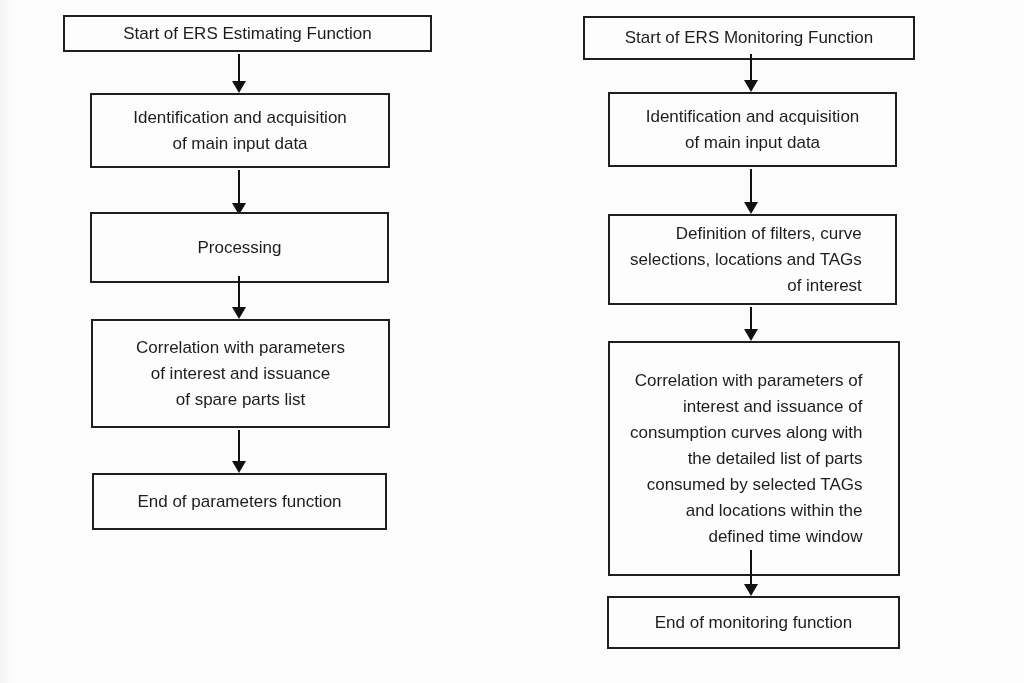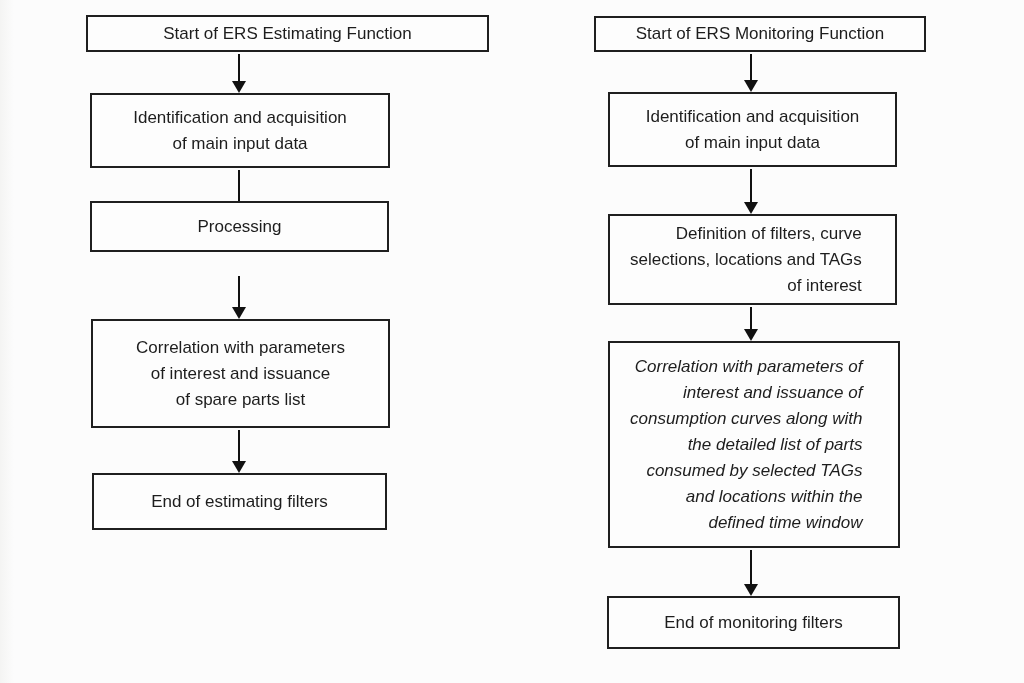--- a/index.html
+++ b/index.html
@@ -54,36 +54,36 @@
   }
   .arrow .head {
     width: 0;
     height: 0;
     border-left: 7px solid transparent;
     border-right: 7px solid transparent;
     border-top: 12px solid #111;
   }
 
   
-  .b-l1 { left: 63px;  top: 15px;  width: 403px; height: 37px; margin-left: 23px; }
+  .b-l1 { left: 63px;  top: 15px;  width: 369px; height: 37px; }
   .b-l2 { left: 90px;  top: 93px;  width: 300px; height: 75px; }
-  .b-l3 { left: 90px;  top: 201px; width: 299px; height: 51px; }
+  .b-l3 { left: 90px;  top: 212px; width: 299px; height: 71px; }
   .b-l4 { left: 91px;  top: 319px; width: 299px; height: 109px; text-align: center; }
   .b-l5 { left: 92px;  top: 473px; width: 295px; height: 57px; }
   
   .a-l1 { left: 232px; top: 54px;  height: 39px; }
   .a-l2 { left: 232px; top: 170px; height: 45px; }
   .a-l3 { left: 232px; top: 276px; height: 43px; }
   .a-l4 { left: 232px; top: 430px; height: 43px; }
 
   
-  .b-r1 { left: 583px; top: 16px;  width: 332px; height: 36px; margin-left: 11px; }
+  .b-r1 { left: 583px; top: 16px;  width: 332px; height: 44px; }
   .b-r2 { left: 608px; top: 92px;  width: 289px; height: 75px; }
   .b-r3 { left: 608px; top: 214px; width: 289px; height: 91px; }
-  .b-r4 { left: 608px; top: 341px; width: 292px; height: 207px; font-style: italic; }
+  .b-r4 { left: 608px; top: 341px; width: 292px; height: 235px; }
   .b-r5 { left: 607px; top: 596px; width: 293px; height: 53px; }
   
   .a-r1 { left: 744px; top: 54px;  height: 38px; }
   .a-r2 { left: 744px; top: 169px; height: 45px; }
   .a-r3 { left: 744px; top: 307px; height: 34px; }
   .a-r4 { left: 744px; top: 550px; height: 46px; }
 </style>
 </head>
 <body>
 
@@ -114,21 +114,21 @@
 
     <div class="node b-l4">Correlation with parameters
 of interest and issuance
 of spare parts list</div>
 
     <div class="arrow a-l4">
       <span class="stem"></span>
       <span class="head"></span>
     </div>
 
-    <div class="node b-l5">End of estimating filters</div>
+    <div class="node b-l5">End of parameters function</div>
   </div>
 
   <div>
     <div class="node b-r1">Start of ERS Monitoring Function</div>
 
     <div class="arrow a-r1">
       <span class="stem"></span>
       <span class="head"></span>
     </div>
 
@@ -155,16 +155,16 @@
 the detailed list of parts
 consumed by selected TAGs
 and locations within the
 defined time window</div>
 
     <div class="arrow a-r4">
       <span class="stem"></span>
       <span class="head"></span>
     </div>
 
-    <div class="node b-r5">End of monitoring filters</div>
+    <div class="node b-r5">End of monitoring function</div>
   </div>
 
 </div>
 
 </body></html>

